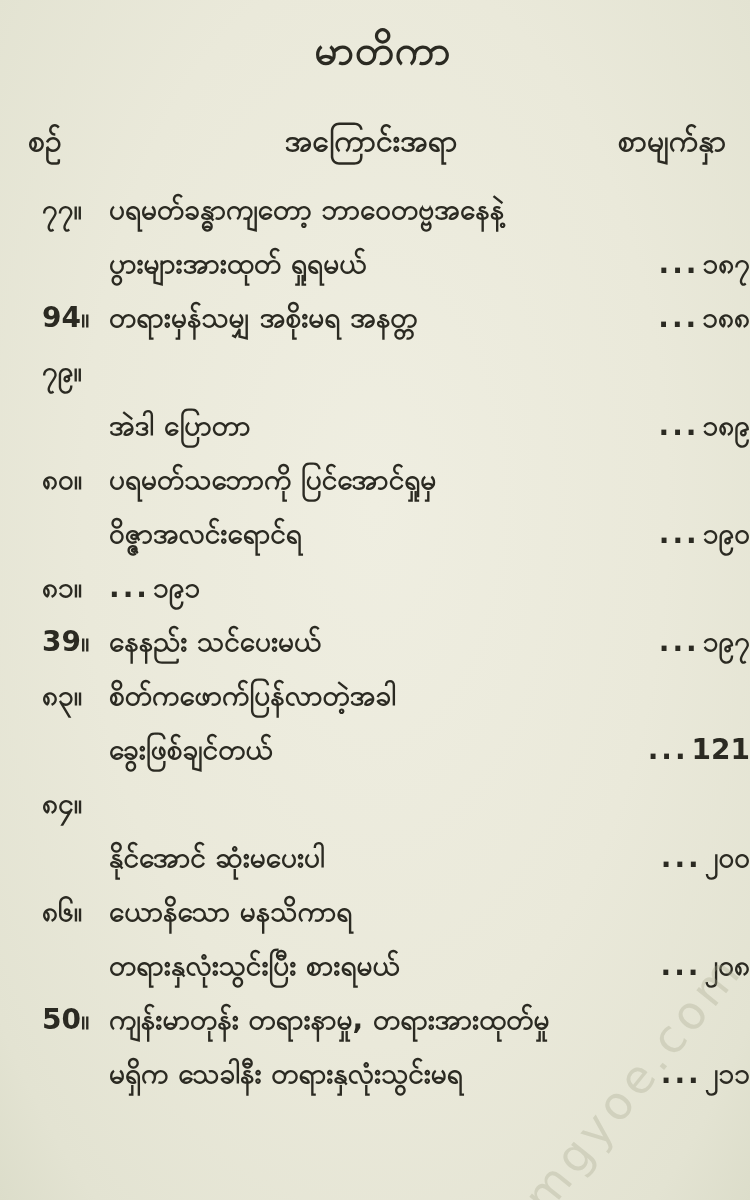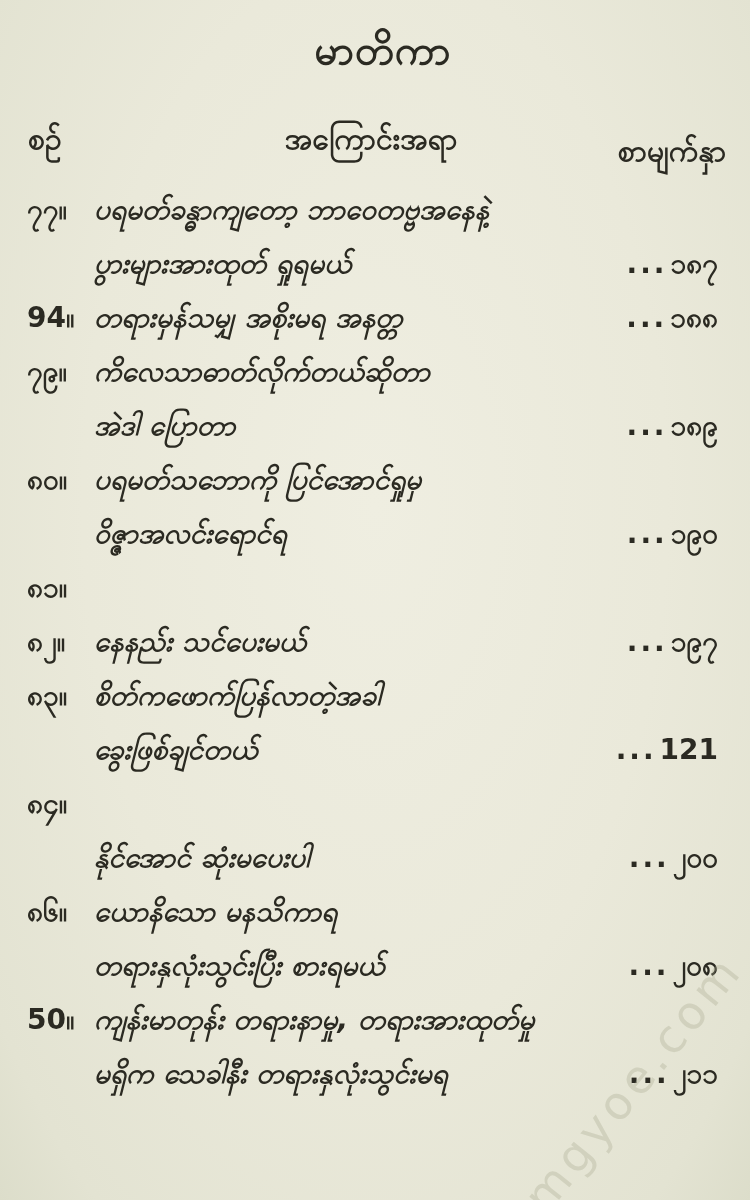--- a/index.html
+++ b/index.html
@@ -23,38 +23,37 @@
     letter-spacing: 1px;
     padding-left: 16px;
   }
 
   .header-row {
     position: relative;
     height: 52px;
     margin-top: 40px;
     font-size: 30px;
     line-height: 50px;
-    font-family: Liberation Mono, monospace;
   }
   .header-serial   { position: absolute; left: 28px; top: 0; }
   .header-subject  { position: absolute; left: 0; right: 8px; top: 0; text-align: center; }
-  .header-page     { position: absolute; right: 24px; top: 12px; }
+  .header-page     { position: absolute; right: 24px; top: 0; }
 
   .toc-body { margin-top: 16px; }
   .row {
     display: flex;
     align-items: baseline;
     height: 54px;
     font-size: 28px;
     line-height: 52px;
     white-space: nowrap;
   }
-  .no      { flex: none; width: 67px; padding-left: 27px; box-sizing: content-box; }
-  .subject { flex: 1 1 auto; overflow: visible; font-style: italic; }
-  .pageref { flex: none; padding-right: 32px; }
+  .no      { flex: none; width: 67px; padding-left: 42px; box-sizing: content-box; }
+  .subject { flex: 1 1 auto; overflow: visible; }
+  .pageref { flex: none; padding-right: 0; }
   .dots    { letter-spacing: 3px; margin-right: 3px; }
 
   .watermark {
     position: absolute;
     left: 468px;
     top: 1056px;
     width: 330px;
     text-align: center;
     font-size: 46px;
     letter-spacing: 5px;
@@ -90,43 +89,43 @@
     <span class="subject">ပွားများအားထုတ် ရှုရမယ်</span>
     <span class="pageref"><span class="dots">...</span><span class="pagenum">၁၈၇</span></span>
   </div>
       <div class="row">
     <span class="no">94။</span>
     <span class="subject">တရားမှန်သမျှ အစိုးမရ အနတ္တ</span>
     <span class="pageref"><span class="dots">...</span><span class="pagenum">၁၈၈</span></span>
   </div>
       <div class="row">
     <span class="no">၇၉။</span>
-    <span class="subject">ကိလေသာဓာတ်လိုက်တယ်ဆိုတာ</span>
     <span class="pageref"><span class="dots"></span><span class="pagenum"></span></span>
   </div>
       <div class="row">
     <span class="no"></span>
     <span class="subject">အဲဒါ ပြောတာ</span>
     <span class="pageref"><span class="dots">...</span><span class="pagenum">၁၈၉</span></span>
   </div>
       <div class="row">
     <span class="no">၈၀။</span>
     <span class="subject">ပရမတ်သဘောကို ပြင်အောင်ရှုမှ</span>
     <span class="pageref"><span class="dots"></span><span class="pagenum"></span></span>
   </div>
       <div class="row">
     <span class="no"></span>
     <span class="subject">ဝိဇ္ဇာအလင်းရောင်ရ</span>
     <span class="pageref"><span class="dots">...</span><span class="pagenum">၁၉၀</span></span>
   </div>
       <div class="row">
     <span class="no">၈၁။</span>
+    <span class="pageref"><span class="dots">...</span><span class="pagenum">၁၉၁</span></span>
   </div>
       <div class="row">
-    <span class="no">၈၂။</span>
+    <span class="no">39။</span>
     <span class="subject">နေနည်း သင်ပေးမယ်</span>
     <span class="pageref"><span class="dots">...</span><span class="pagenum">၁၉၇</span></span>
   </div>
       <div class="row">
     <span class="no">၈၃။</span>
     <span class="subject">စိတ်ကဖောက်ပြန်လာတဲ့အခါ</span>
     <span class="pageref"><span class="dots"></span><span class="pagenum"></span></span>
   </div>
       <div class="row">
     <span class="no"></span>

